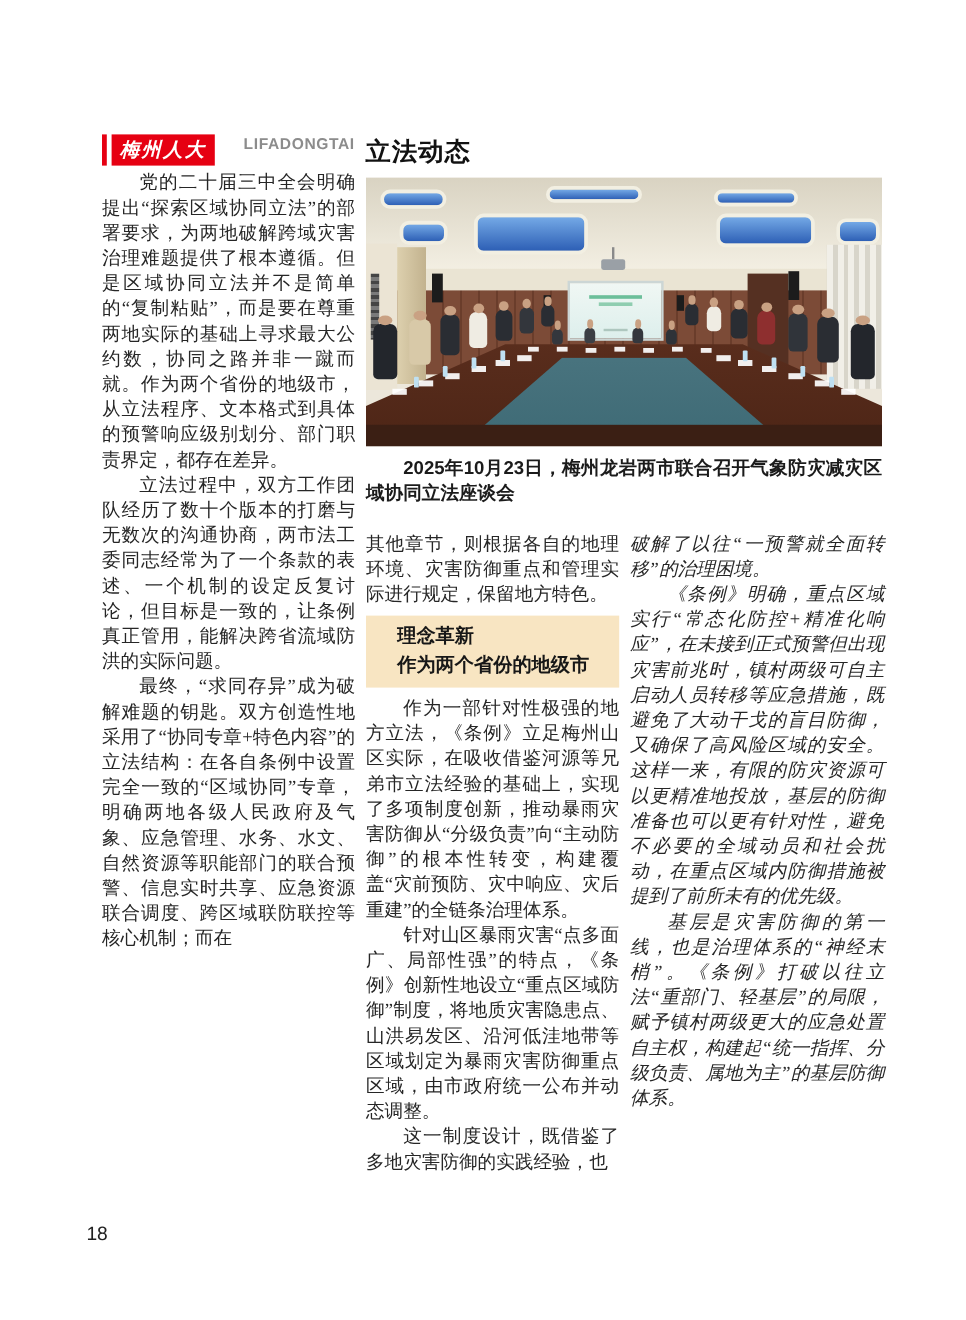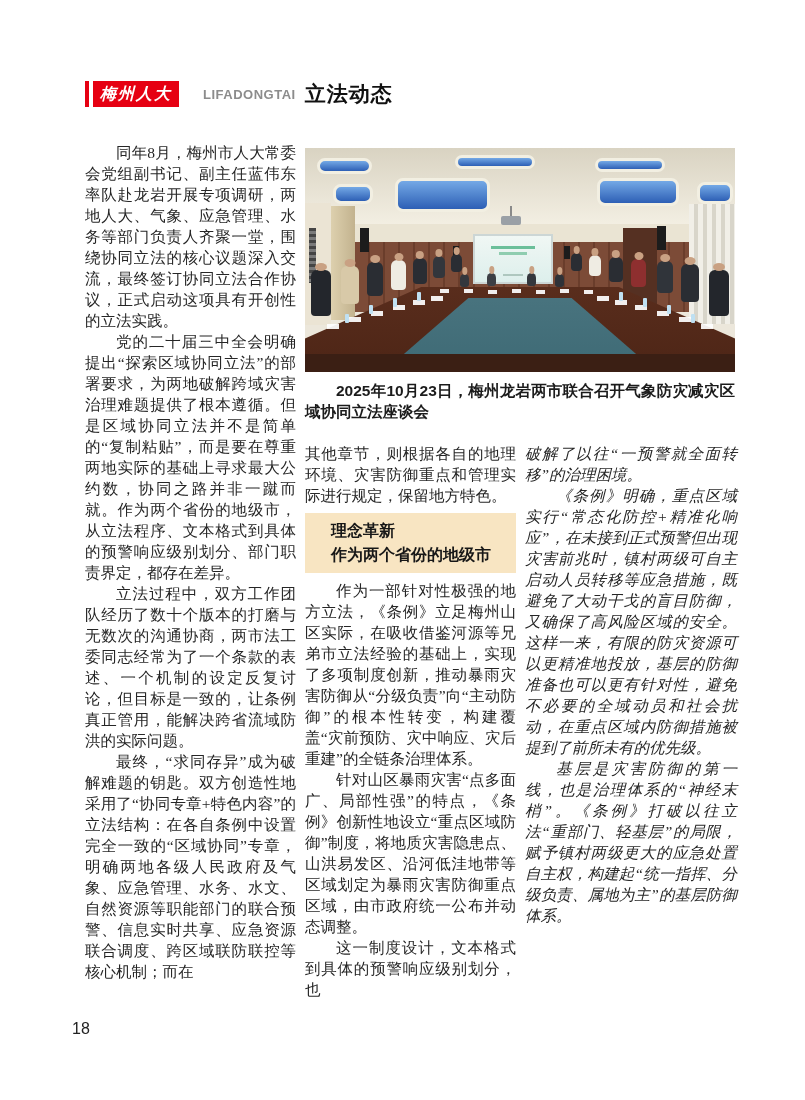--- a/index.html
+++ b/index.html
@@ -1,21 +1,21 @@
 <!DOCTYPE html>
 <html><head>
 <meta charset="utf-8">
 <style>
   * { margin:0; padding:0; box-sizing:border-box; }
   html,body { background:#ffffff; }
   .page { position:relative; width:805px; height:1100px; background:#ffffff; overflow:hidden;
           font-family:"Liberation Serif", serif; }
 
   
-  .header { position:absolute; left:85px; top:80px; height:28px; display:flex; align-items:center; }
+  .header { position:absolute; left:85px; top:112px; height:28px; display:flex; align-items:flex-start; }
   .red-bar { width:4px; height:26px; background:var(--red); margin-right:4px; }
   .logo-box { background:var(--red); color:#fff; height:26px; padding:0 7px; display:flex; align-items:center;
               font-family:"Liberation Serif", serif; font-weight:bold; font-style:italic;
               font-size:16px; letter-spacing:2px; }
   .pinyin { margin-left:24px; color:#8c8c8c; font-family:"Liberation Sans", sans-serif;
             font-weight:700; font-size:13px; letter-spacing:0.5px; }
   .section-title { margin-left:9px; color:#111; font-family:"Liberation Sans", sans-serif;
                    font-weight:bold; font-size:21px; letter-spacing:1px; }
 
   
@@ -147,35 +147,34 @@
     <div class="person" style="left:352px;top:113px;width:16px;height:32px;background:#30343a;"></div>
     <div class="person" style="left:326px;top:111px;width:15px;height:28px;background:#8e2f2f;"></div>
     <div class="person" style="left:304px;top:109px;width:14px;height:25px;background:#2a2d33;"></div>
     <div class="person" style="left:284px;top:107px;width:12px;height:21px;background:#efece3;"></div>
     <div class="person" style="left:266px;top:105px;width:11px;height:18px;background:#2a2d33;"></div>
   </div>
 
   <p class="caption">2025年10月23日，梅州龙岩两市联合召开气象防灾减灾区域协同立法座谈会</p>
 
   <div class="col" id="col1">
-    <p>同年8月，梅州市人大常委会党组副书记、副主任蓝伟东率队赴龙岩开展专项调研，两地人大、气象、应急管理、水务等部门负责人齐聚一堂，围绕协同立法的核心议题深入交流，最终签订协同立法合作协议，正式启动这项具有开创性的立法实践。</p>
     <p>党的二十届三中全会明确提出“探索区域协同立法”的部署要求，为两地破解跨域灾害治理难题提供了根本遵循。但是区域协同立法并不是简单的“复制粘贴”，而是要在尊重两地实际的基础上寻求最大公约数，协同之路并非一蹴而就。作为两个省份的地级市，从立法程序、文本格式到具体的预警响应级别划分、部门职责界定，都存在差异。</p>
     <p>立法过程中，双方工作团队经历了数十个版本的打磨与无数次的沟通协商，两市法工委同志经常为了一个条款的表述、一个机制的设定反复讨论，但目标是一致的，让条例真正管用，能解决跨省流域防洪的实际问题。</p>
     <p>最终，“求同存异”成为破解难题的钥匙。双方创造性地采用了“协同专章+特色内容”的立法结构：在各自条例中设置完全一致的“区域协同”专章，明确两地各级人民政府及气象、应急管理、水务、水文、自然资源等职能部门的联合预警、信息实时共享、应急资源联合调度、跨区域联防联控等核心机制；而在</p>
   </div>
 
   <div class="col" id="col2">
     <p class="cont">其他章节，则根据各自的地理环境、灾害防御重点和管理实际进行规定，保留地方特色。</p>
     <div class="sec-box">
       <div>理念革新</div>
       <div>作为两个省份的地级市</div>
     </div>
     <p>作为一部针对性极强的地方立法，《条例》立足梅州山区实际，在吸收借鉴河源等兄弟市立法经验的基础上，实现了多项制度创新，推动暴雨灾害防御从“分级负责”向“主动防御”的根本性转变，构建覆盖“灾前预防、灾中响应、灾后重建”的全链条治理体系。</p>
     <p>针对山区暴雨灾害“点多面广、局部性强”的特点，《条例》创新性地设立“重点区域防御”制度，将地质灾害隐患点、山洪易发区、沿河低洼地带等区域划定为暴雨灾害防御重点区域，由市政府统一公布并动态调整。</p>
-    <p>这一制度设计，文本格式到具体的预警响应级别划分，也</p>
+    <p>这一制度设计，既借鉴了多地灾害防御的实践经验，也</p>
   </div>
 
   <div class="col" id="col3">
     <p class="cont">破解了以往“一预警就全面转移”的治理困境。</p>
     <p>《条例》明确，重点区域实行“常态化防控+精准化响应”，在未接到正式预警但出现灾害前兆时，镇村两级可自主启动人员转移等应急措施，既避免了大动干戈的盲目防御，又确保了高风险区域的安全。这样一来，有限的防灾资源可以更精准地投放，基层的防御准备也可以更有针对性，避免不必要的全域动员和社会扰动，在重点区域内防御措施被提到了前所未有的优先级。</p>
     <p>基层是灾害防御的第一线，也是治理体系的“神经末梢”。《条例》打破以往立法“重部门、轻基层”的局限，赋予镇村两级更大的应急处置自主权，构建起“统一指挥、分级负责、属地为主”的基层防御体系。</p>
   </div>
 
   <div class="page-num">18</div>
 </div>

